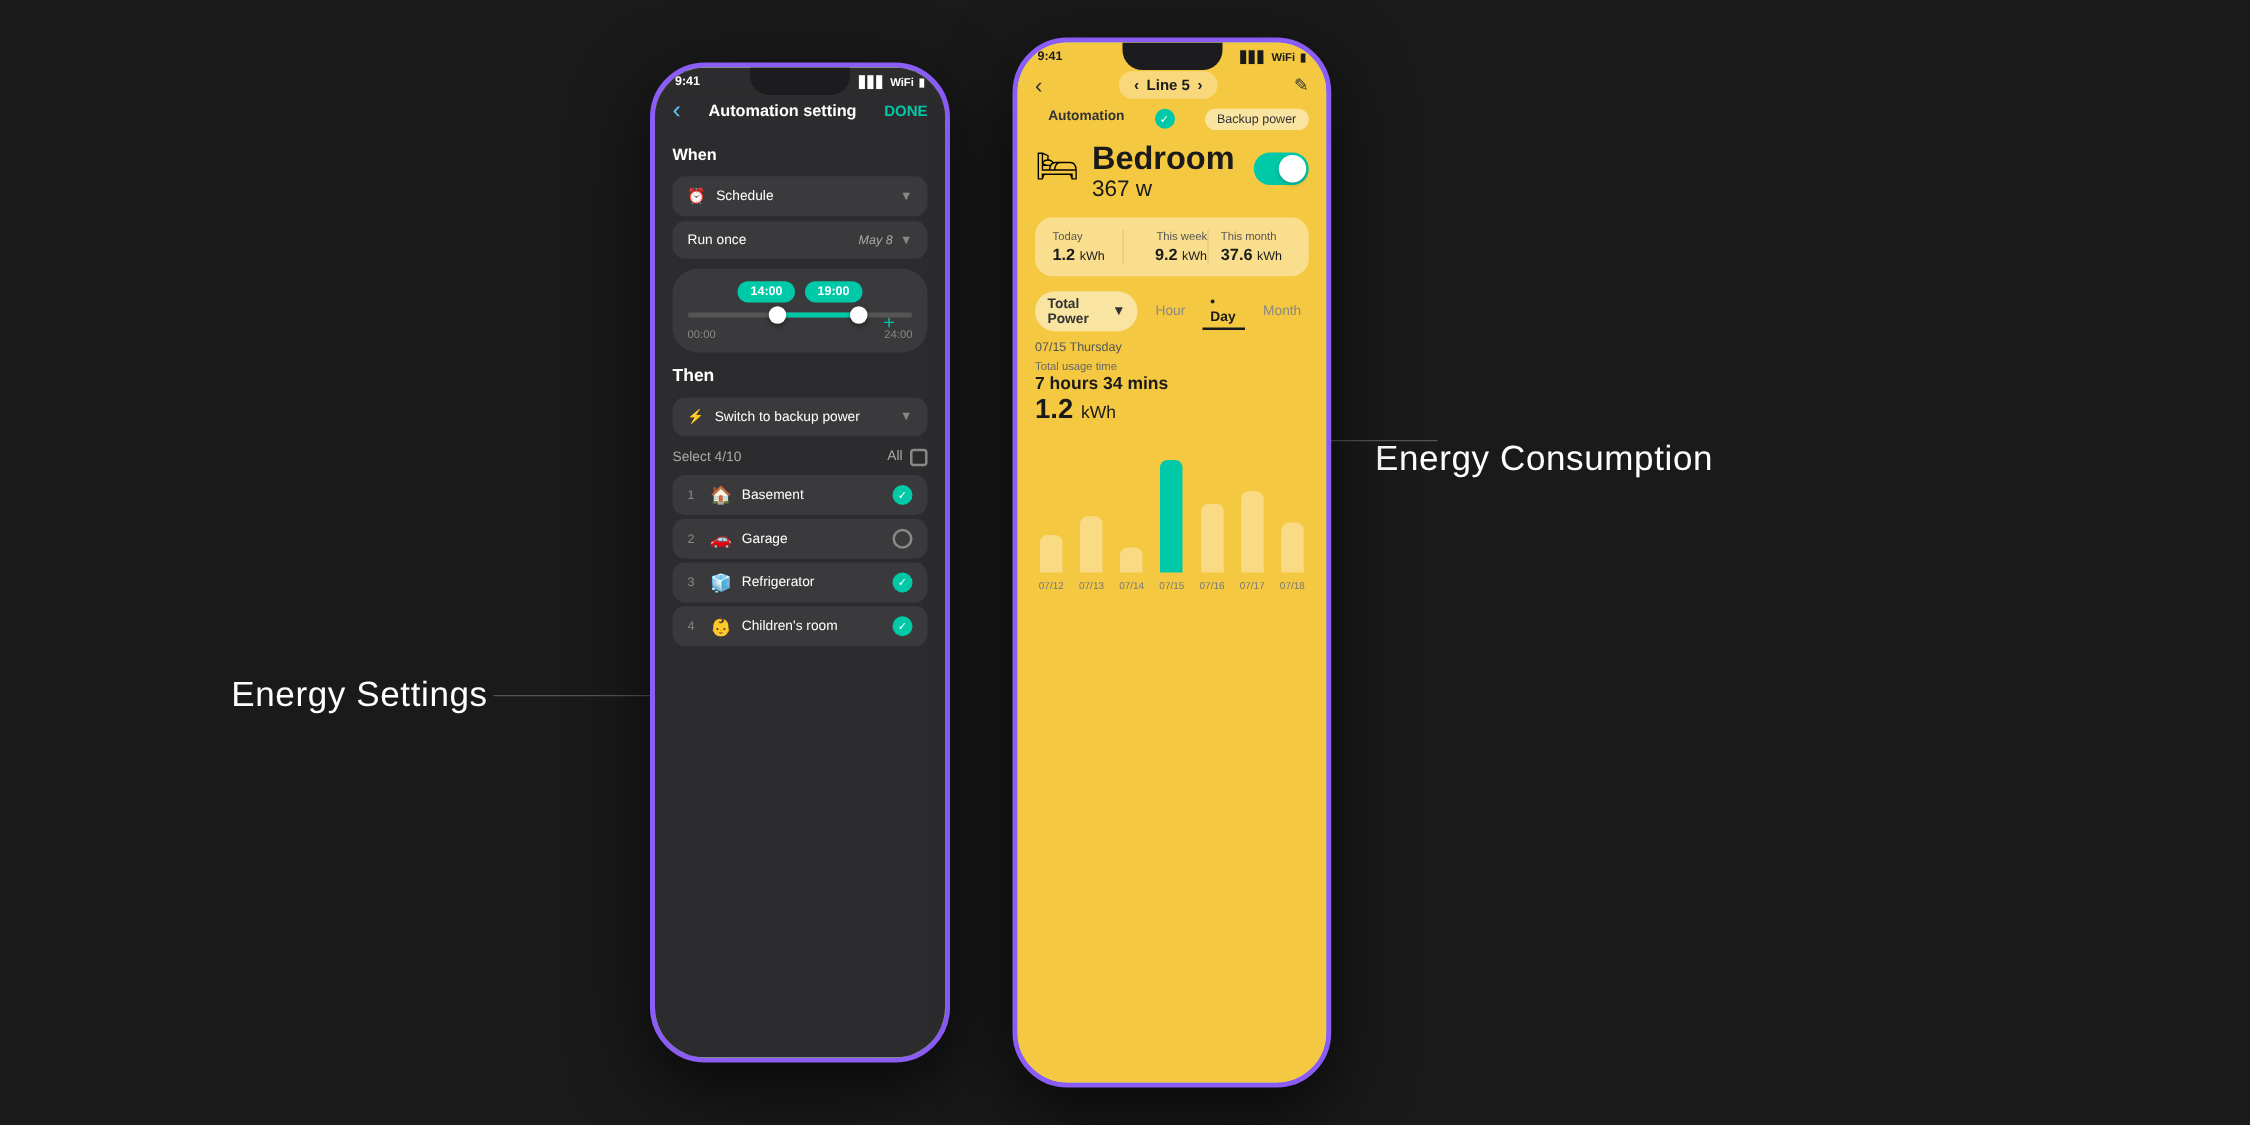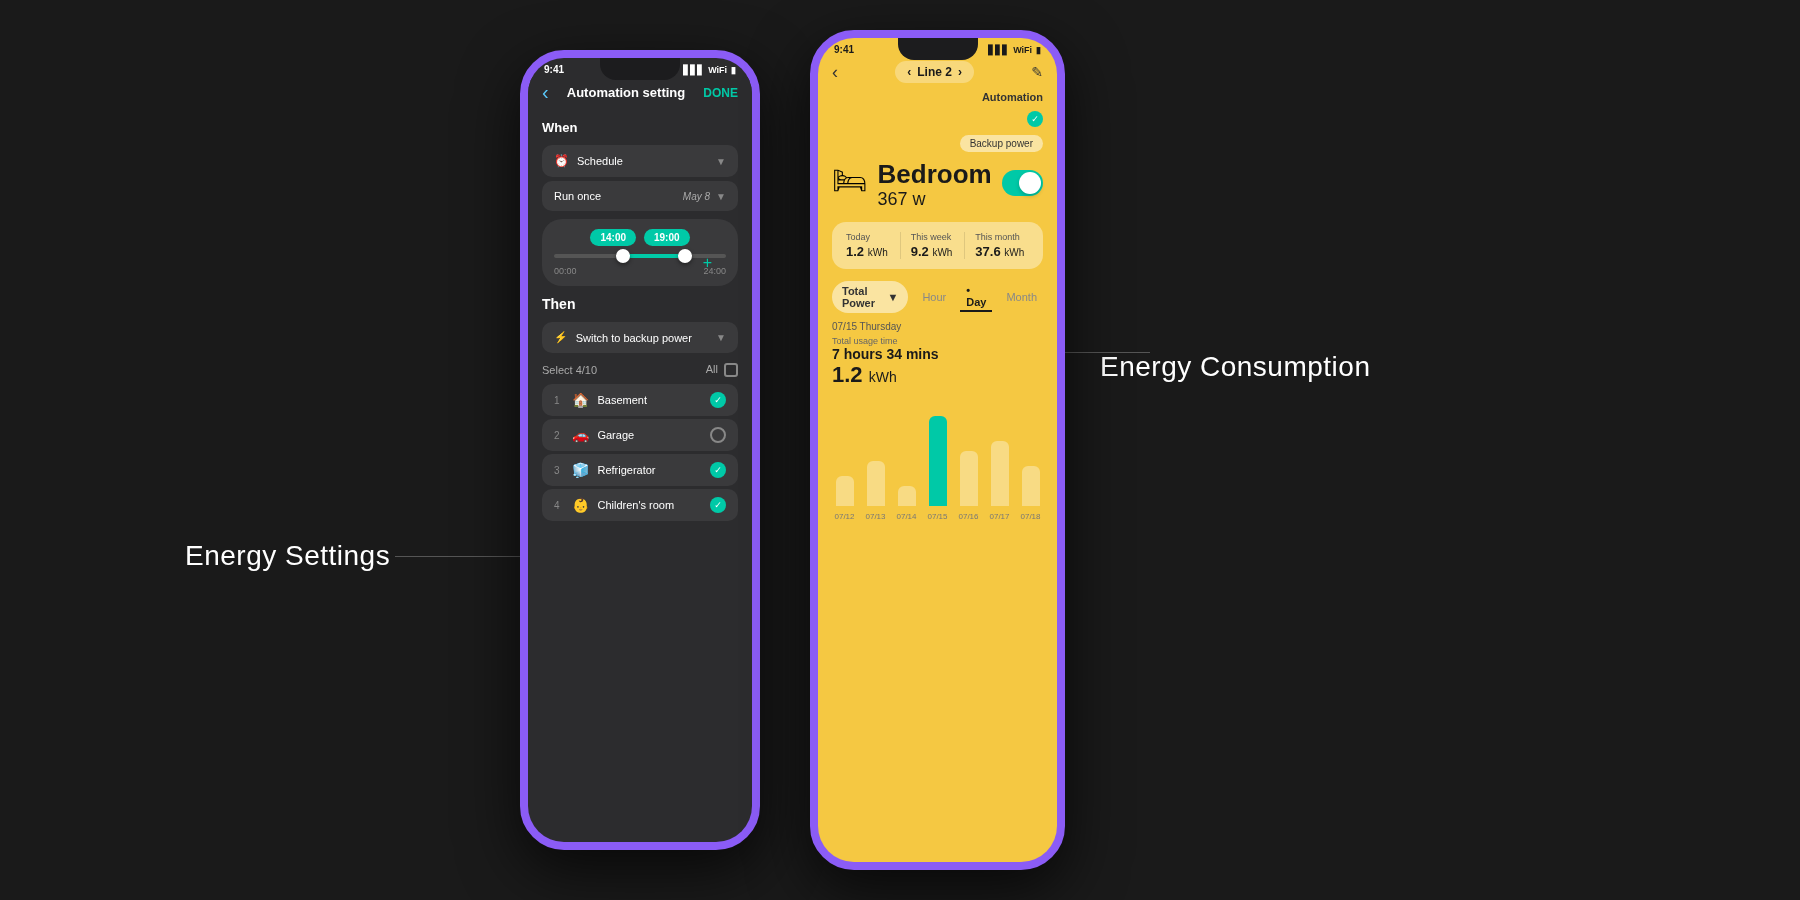--- a/index.html
+++ b/index.html
@@ -48,22 +48,22 @@
       top: 352px;
       width: 90px;
       height: 1px;
       background: #555;
     }
 
     
     .phone {
       position: absolute;
       border-radius: 44px;
-      background: #8b5cf6;
-      border: 8px solid #8b5cf6;
+      background: #bef264;
+      border: 4px solid #8b5cf6;
       overflow: hidden;
       box-shadow: 0 20px 60px rgba(0,0,0,0.7);
     }
 
     
     .phone-left {
       left: 520px;
       top: 50px;
       width: 240px;
       height: 800px;
@@ -353,25 +353,24 @@
       font-weight: 600;
       color: #1a1a1a;
     }
     .edit-btn-icon {
       font-size: 14px;
       color: #333;
     }
 
     .automation-row {
       display: flex;
-      align-items: flex-end;
+      align-items: flex-start;
       justify-content: flex-end;
       padding: 2px 14px 4px;
-      gap: 8px;
-      flex-direction: column;
+      gap: 24px;
     }
     .automation-label {
       font-size: 11px;
       font-weight: 600;
       color: #333;
     }
     .auto-check {
       background: #00c9a7;
       border-radius: 50%;
       width: 16px;
@@ -438,21 +437,21 @@
       border-radius: 14px;
       padding: 10px 14px;
       display: flex;
       gap: 0;
     }
     .stat-item {
       flex: 1;
       border-right: 1px solid rgba(0,0,0,0.1);
     }
     .stat-item:last-child { border-right: none; padding-left: 10px; padding-right: 0; }
-    .stat-item:nth-child(2) { padding-left: 10px; }
+    .stat-item:nth-child(2) { padding-left: 10px; text-align: right; }
     .stat-period {
       font-size: 9px;
       color: #555;
       margin-bottom: 2px;
     }
     .stat-value {
       font-size: 13px;
       font-weight: 700;
       color: #1a1a1a;
     }
@@ -671,21 +670,21 @@
         <span class="signal-bars">▋▋▋</span>
         <span class="wifi-icon">WiFi</span>
         <span class="battery-icon">▮</span>
       </div>
     </div>
 
     <div class="right-header">
       <span class="back-btn-dark">‹</span>
       <div class="line-selector">
         <span>‹</span>
-        <span>Line 2</span>
+        <span>Line 5</span>
         <span>›</span>
       </div>
       <span class="edit-btn-icon">✎</span>
     </div>
 
     <div class="automation-row">
       <span class="automation-label">Automation</span>
       <div class="auto-check">✓</div>
       <span class="backup-badge">Backup power</span>
     </div>

